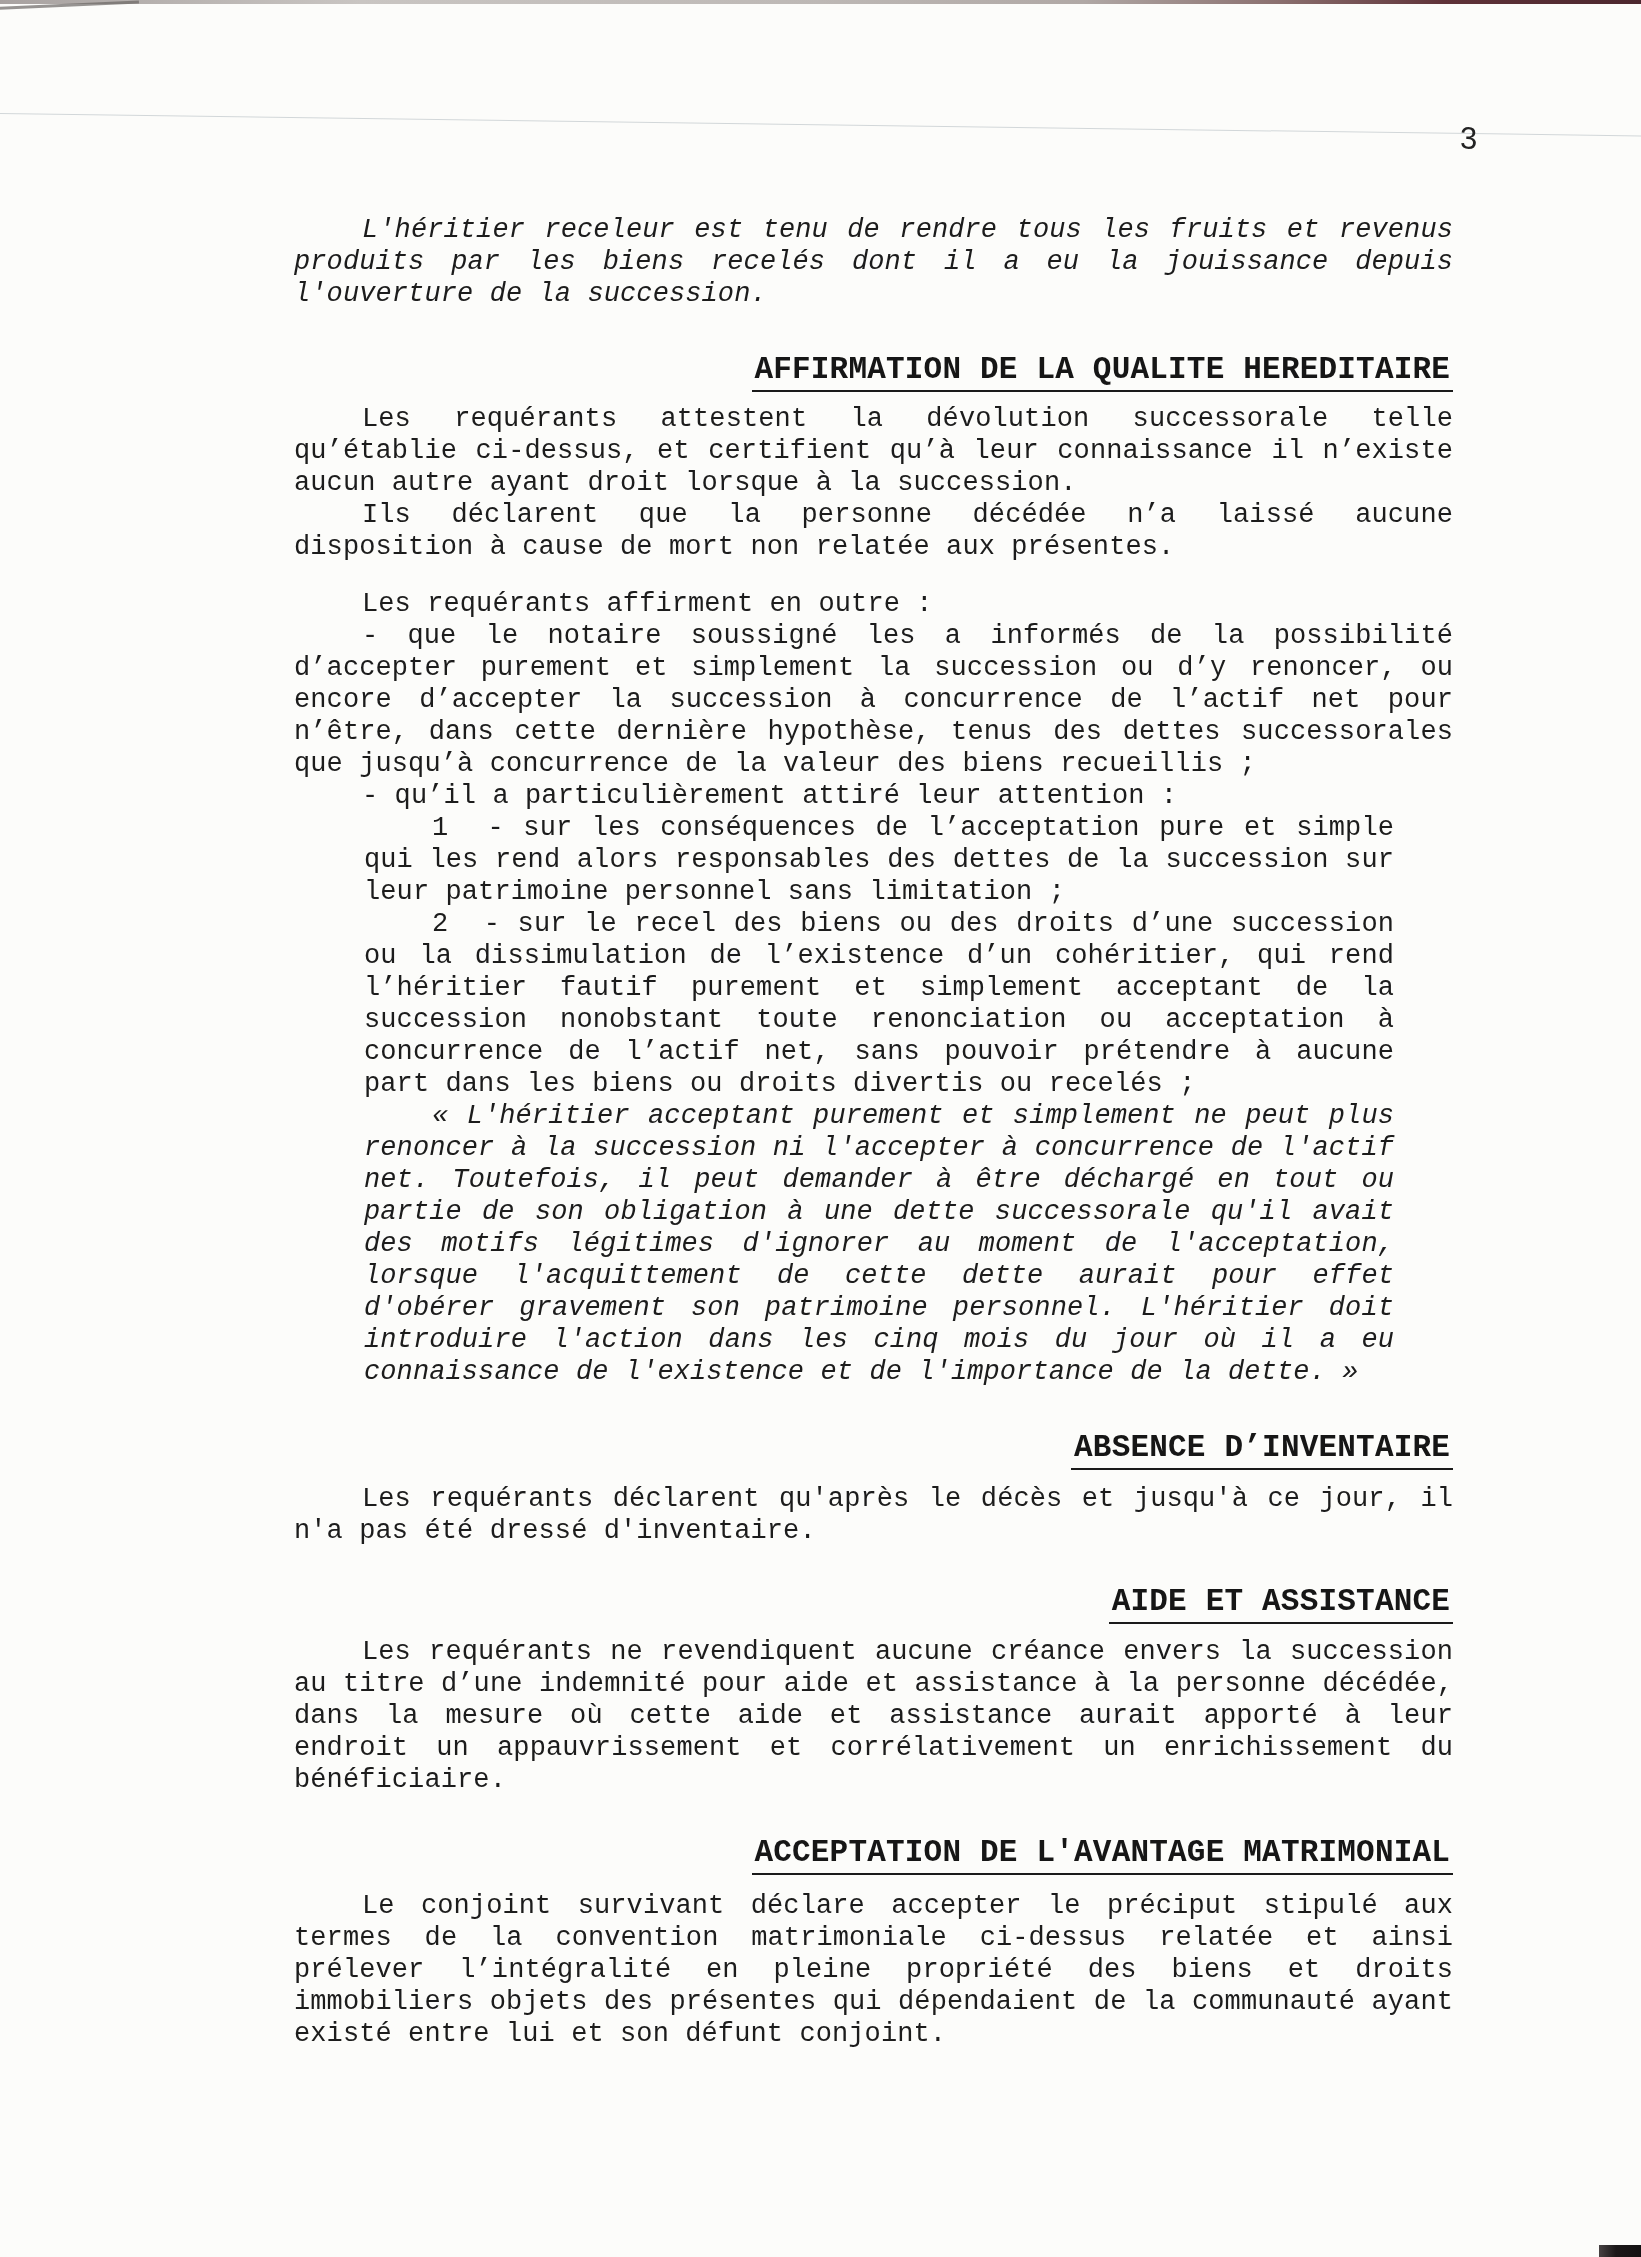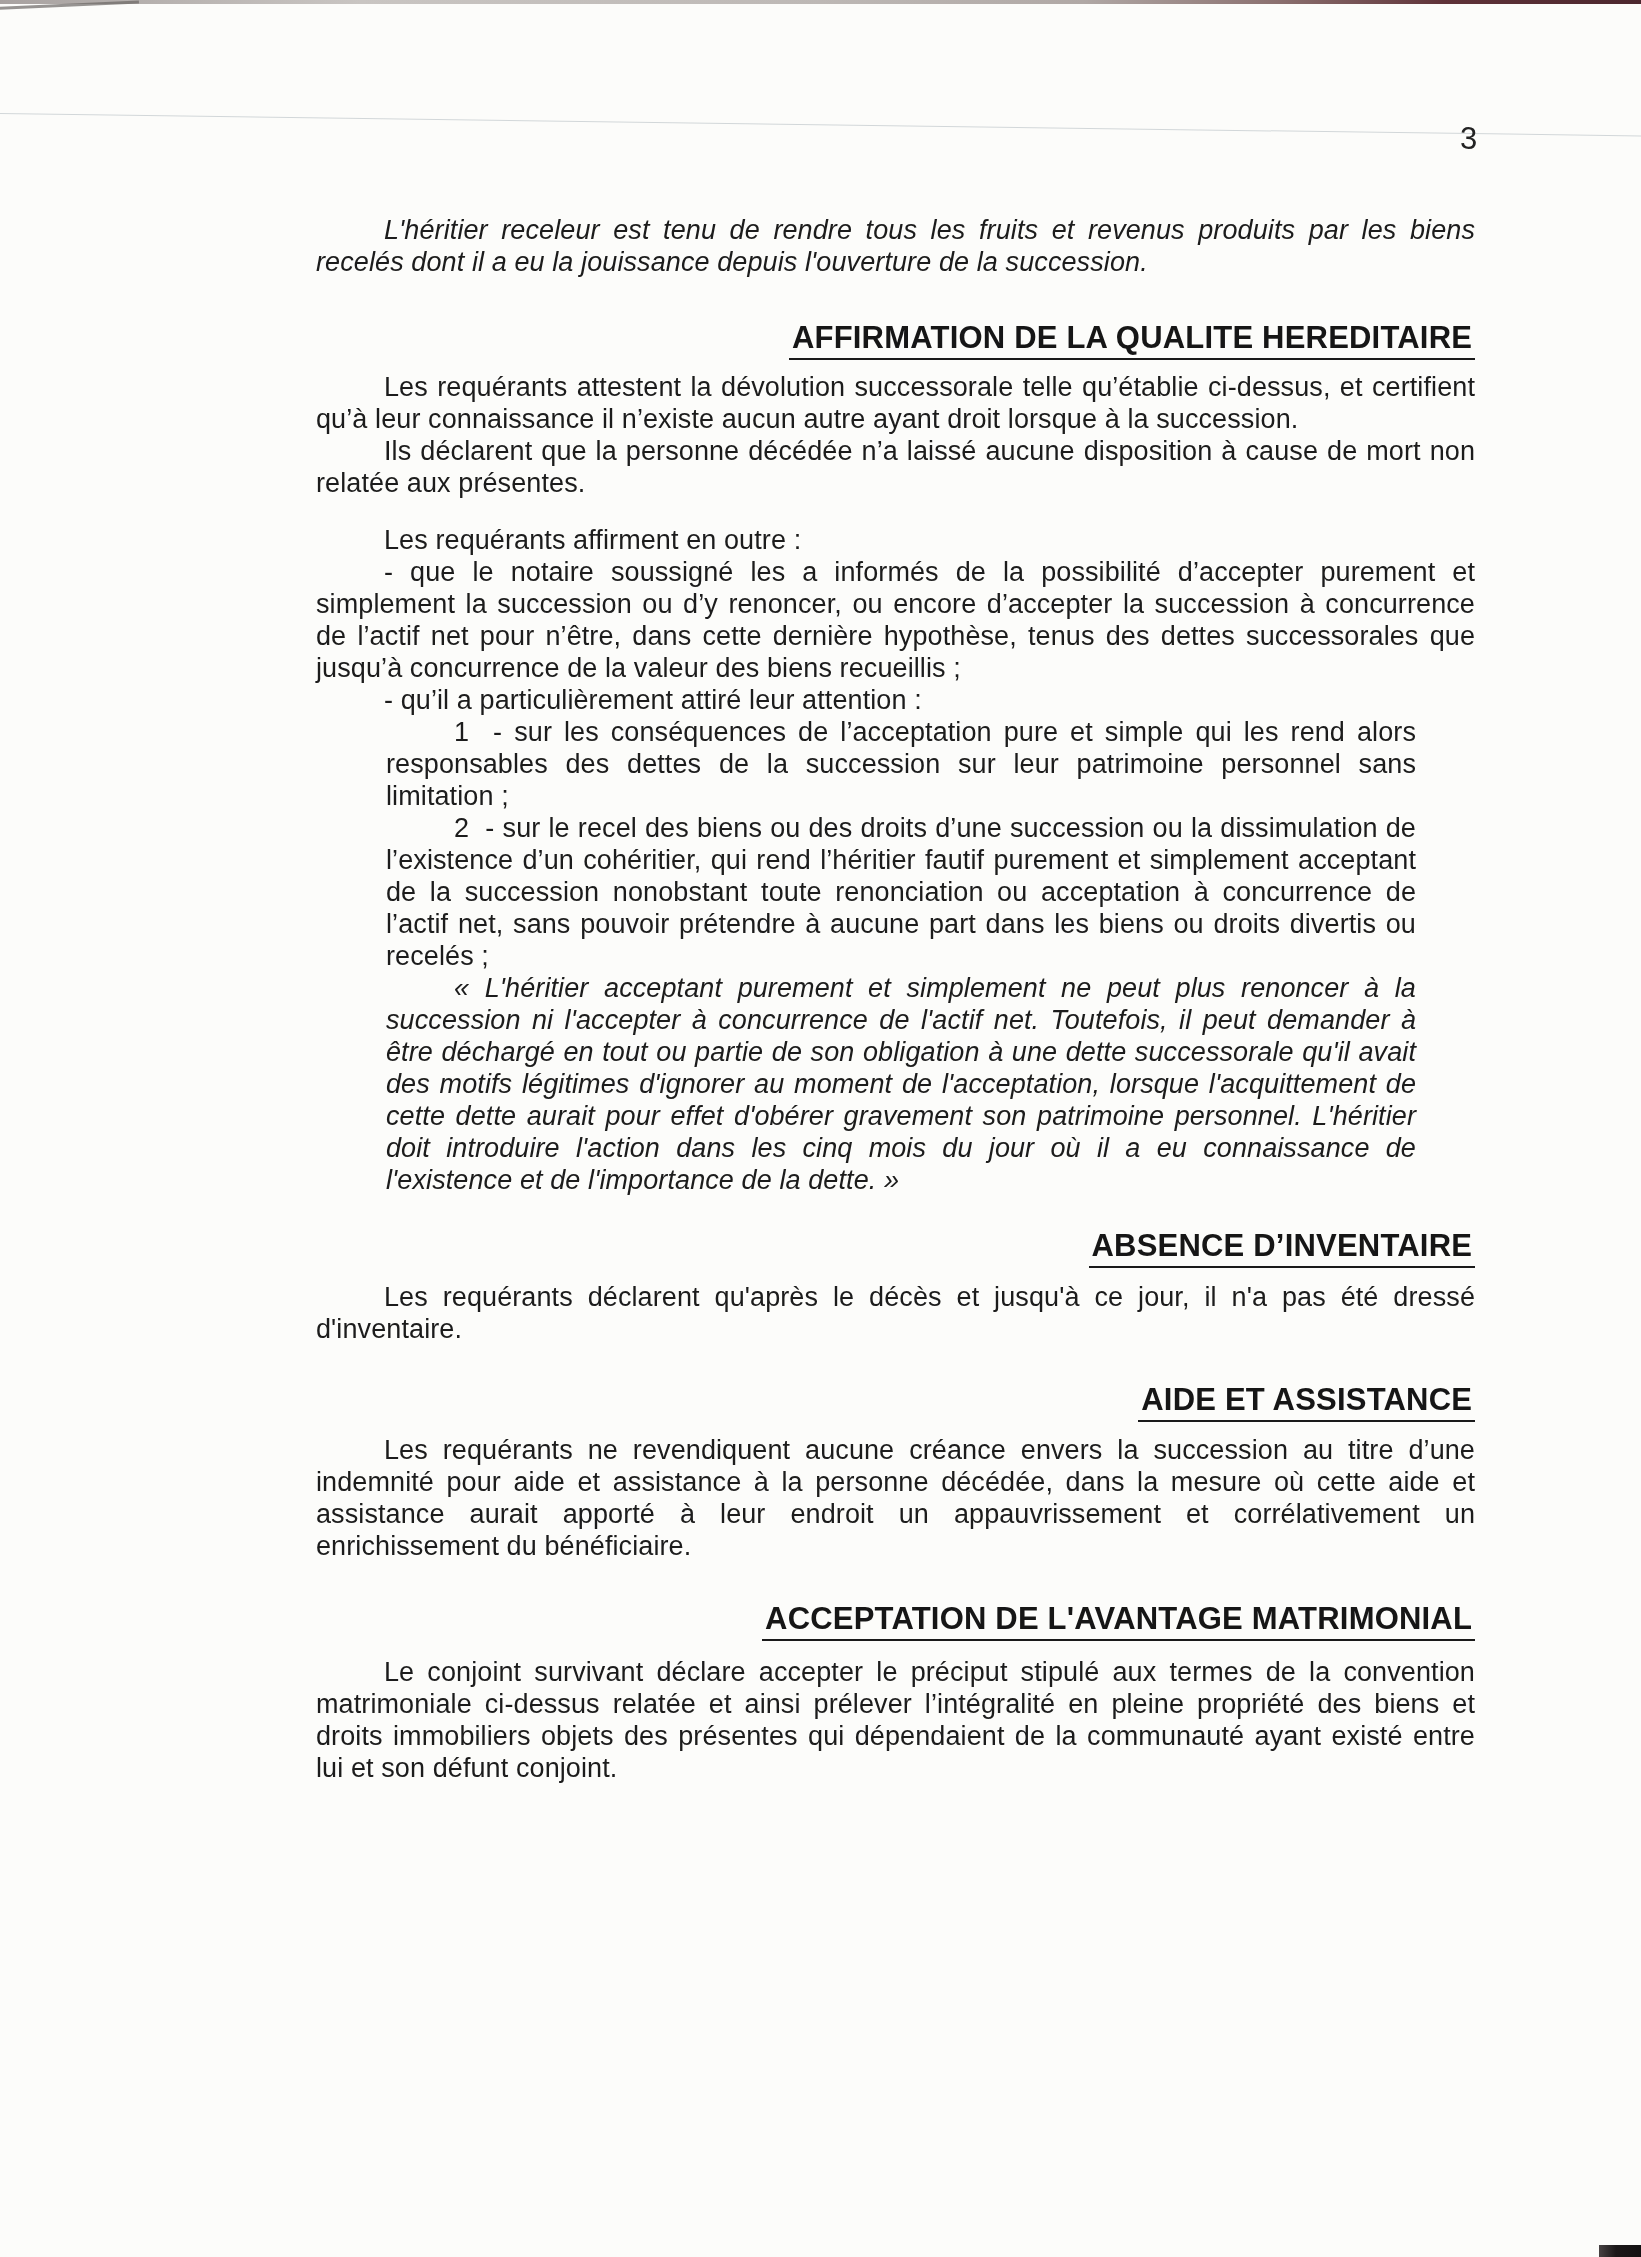--- a/index.html
+++ b/index.html
@@ -49,24 +49,25 @@
   }
 
   
   .page-number {
     position: absolute; left: 1460px; top: 122px;
     font-size: 31px; line-height: 33px; color: #232323;
   }
 
   
   .content {
-    position: absolute; left: 316px; top: 214px; width: 1159px;
+    position: absolute; left: 294px; top: 214px; width: 1159px;
     font-size: 27px; line-height: 32px;
     text-align: justify;
     letter-spacing: 0.1px;
+    font-family: Liberation Mono, monospace;
   }
   .p { margin: 0; text-indent: 68px; }
   .italic { font-style: italic; }
   .bold { font-weight: 700; }
 
   .h-wrap { text-align: right; text-indent: 0; margin: 0; }
   .heading {
     display: inline-block;
     font-weight: 700;
     font-size: 31px; line-height: 35px;
@@ -75,21 +76,21 @@
     padding: 0 2.9px 2.9px 2.9px;
     letter-spacing: 0.2px;
   }
 
   .indent-block { margin-left: 70px; margin-right: 59px; }
 
   .mt-intro-bold { margin-top: 31px; }
   .mt-h1 { margin-top: 42px; }
   .mt-after-h1 { margin-top: 11.6px; }
   .mt-outre { margin-top: 25px; }
-  .mt-h2 { margin-top: 32px; }
+  .mt-h2 { margin-top: 42px; }
   .mt-after-h2 { margin-top: 12.6px; }
   .mt-h3 { margin-top: 37px; }
   .mt-after-h3 { margin-top: 12.6px; }
   .mt-h4 { margin-top: 39px; }
   .mt-after-h4 { margin-top: 14.5px; }
 </style>
 </head>
 <body>
 
 <div class="scan-edge-top"></div>

